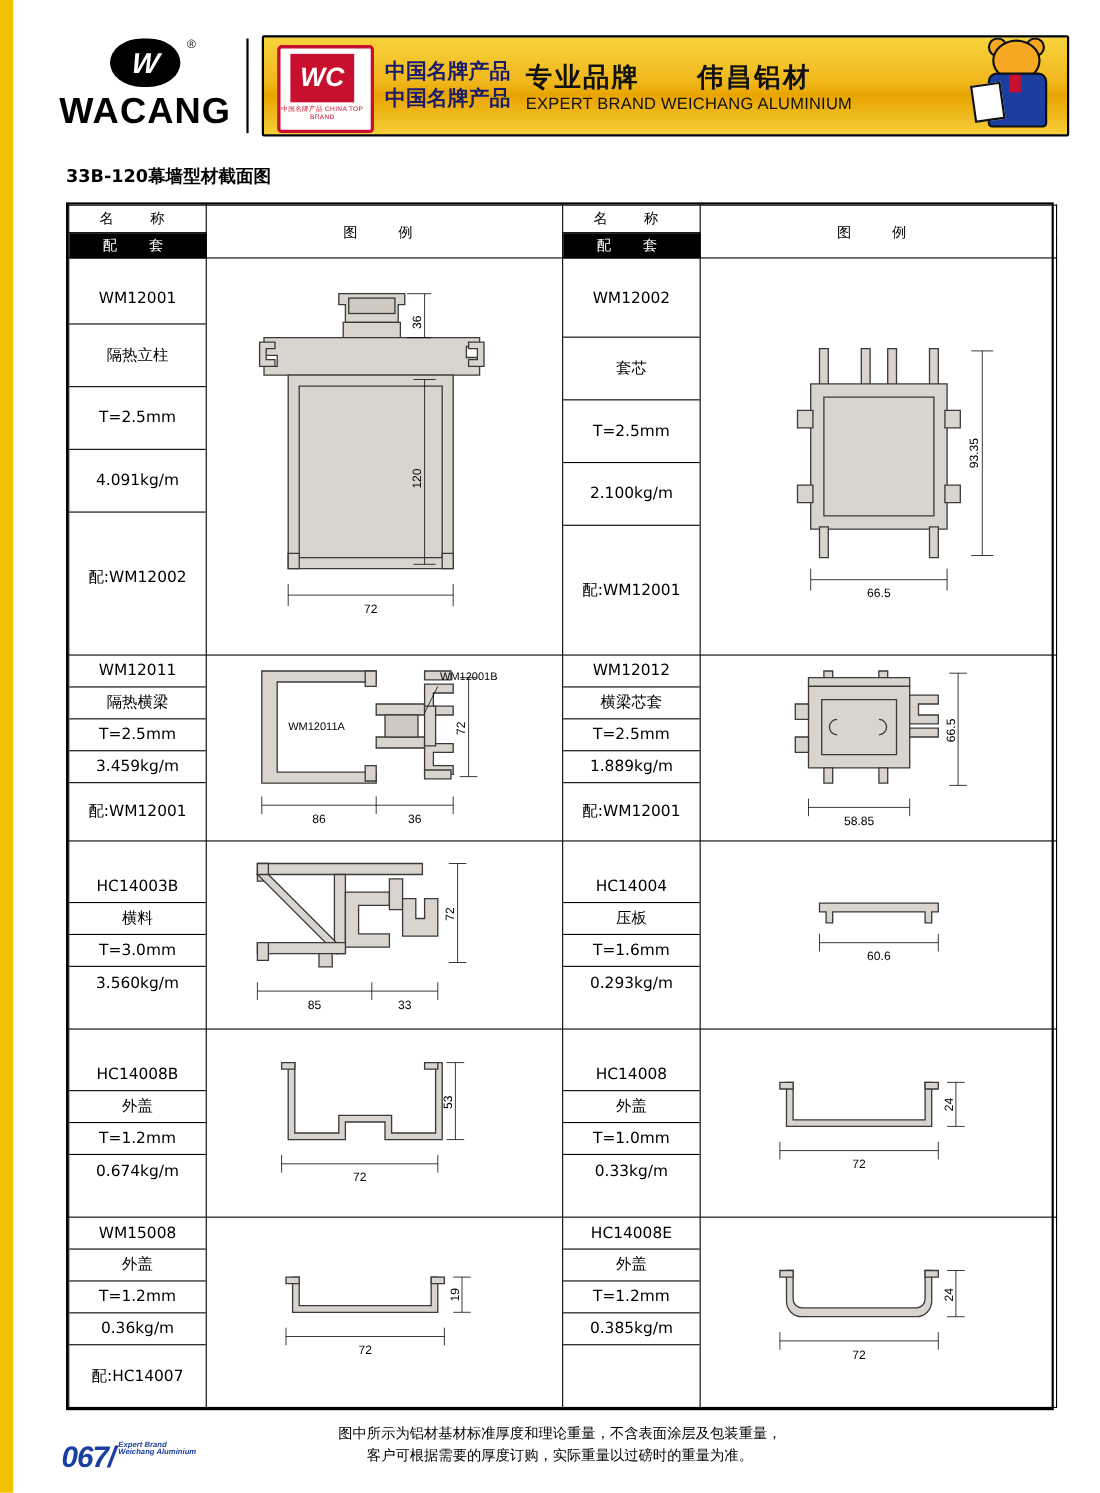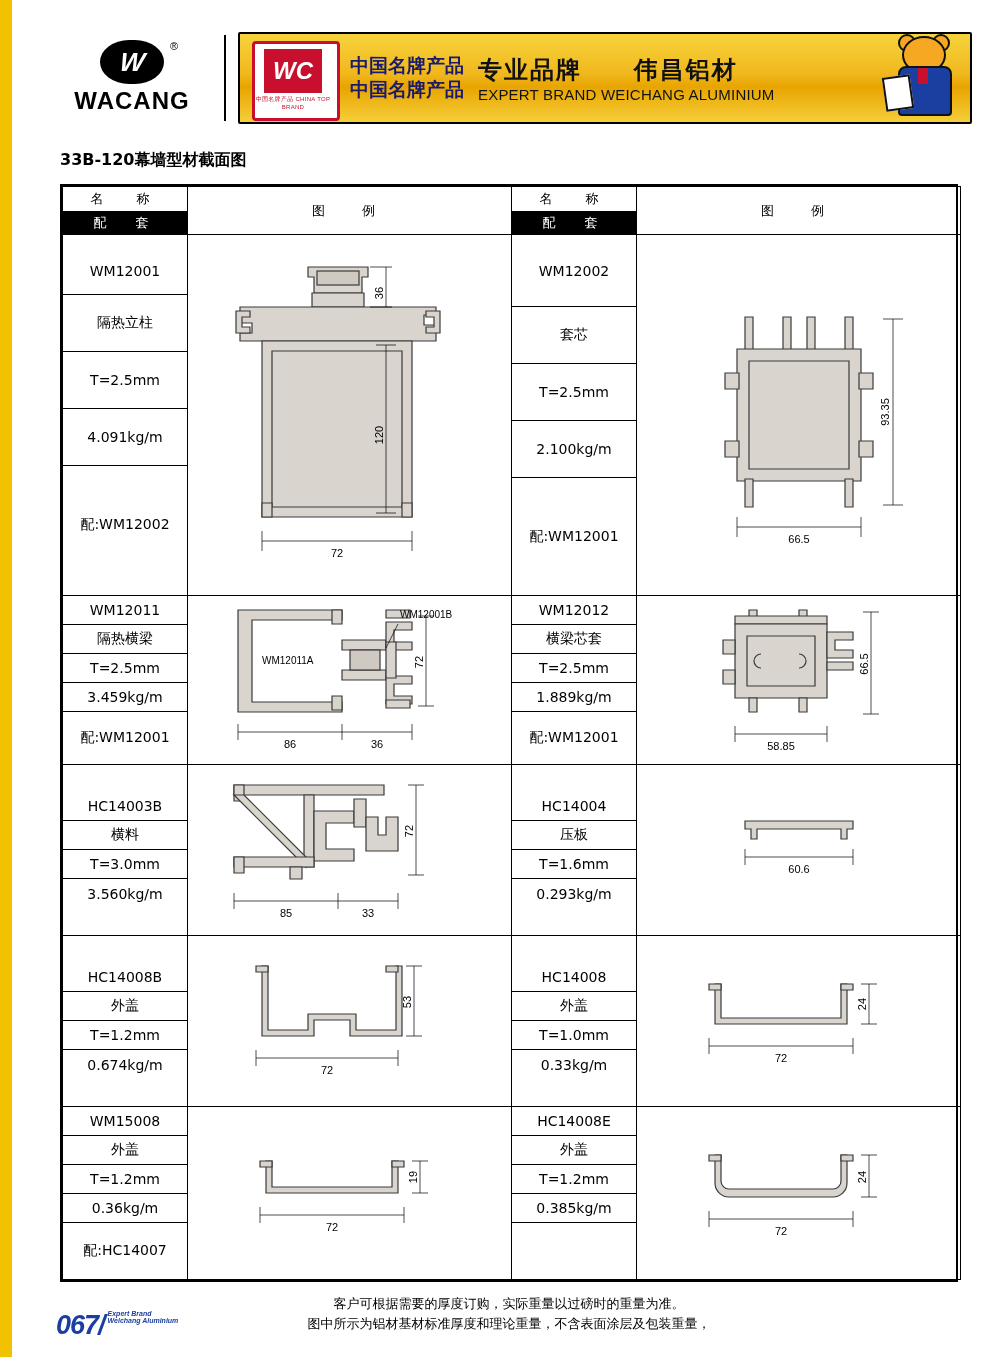--- a/index.html
+++ b/index.html
@@ -25,21 +25,21 @@
   }
   .logo-mark{
     width:64px;height:44px;background:#000;border-radius:50%/55%;
     position:relative;display:flex;align-items:center;justify-content:center;
   }
   .logo-mark .w{
     color:#fff;font-size:26px;font-weight:bold;font-style:italic;line-height:1;
     transform:skewX(-8deg);
   }
   .logo-reg{position:absolute;right:-14px;top:0;font-size:11px;color:#000;}
-  .logo-text{font-size:24px;font-weight:bold;letter-spacing:1px;margin-top:3px;}
+  .logo-text{font-size:33px;font-weight:bold;letter-spacing:1px;margin-top:3px;}
   .logo-sep{
     position:absolute;left:172px;top:5px;width:2px;height:86px;background:#000;
   }
   .banner{
     position:absolute;left:186px;top:2px;width:734px;height:92px;
     background:linear-gradient(180deg,#f7d33c 0%,#f0b81d 45%,#e8a400 60%,#f6cf3a 100%);
     border:2px solid #000;border-radius:2px;
     display:flex;align-items:center;
     box-sizing:border-box;
     overflow:hidden;
@@ -532,22 +532,22 @@
             <line class="dimline" x1="204" y1="104" x2="204" y2="120"></line>
             <text class="dim" x="132" y="128" text-anchor="middle">72</text>
           </svg>
         </td>
       </tr>
     </tbody>
       </table>
   </div>
 
   <div class="footer-note">
+    <div>图中所示为铝材基材标准厚度和理论重量，不含表面涂层及包装重量，</div>
     <div>客户可根据需要的厚度订购，实际重量以过磅时的重量为准。</div>
-    <div>图中所示为铝材基材标准厚度和理论重量，不含表面涂层及包装重量，</div>
   </div>
 
   <div class="page-num">
     <span class="num">067/</span>
     <span class="brand">
       <div>Expert Brand</div>
       <div>Weichang Aluminium</div>
     </span>
   </div>
 

